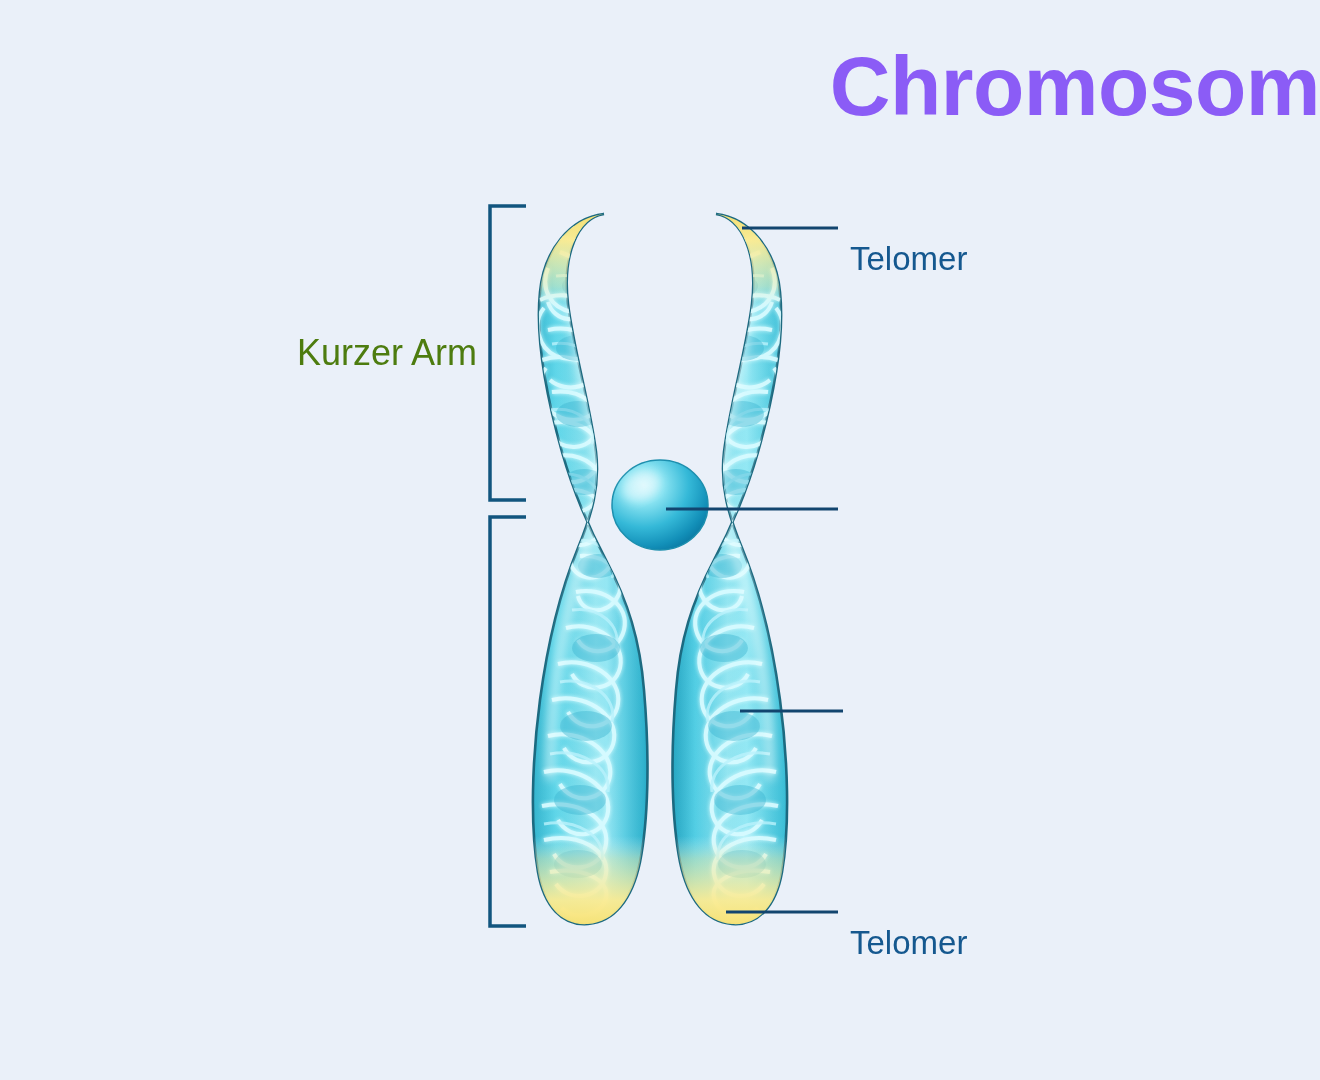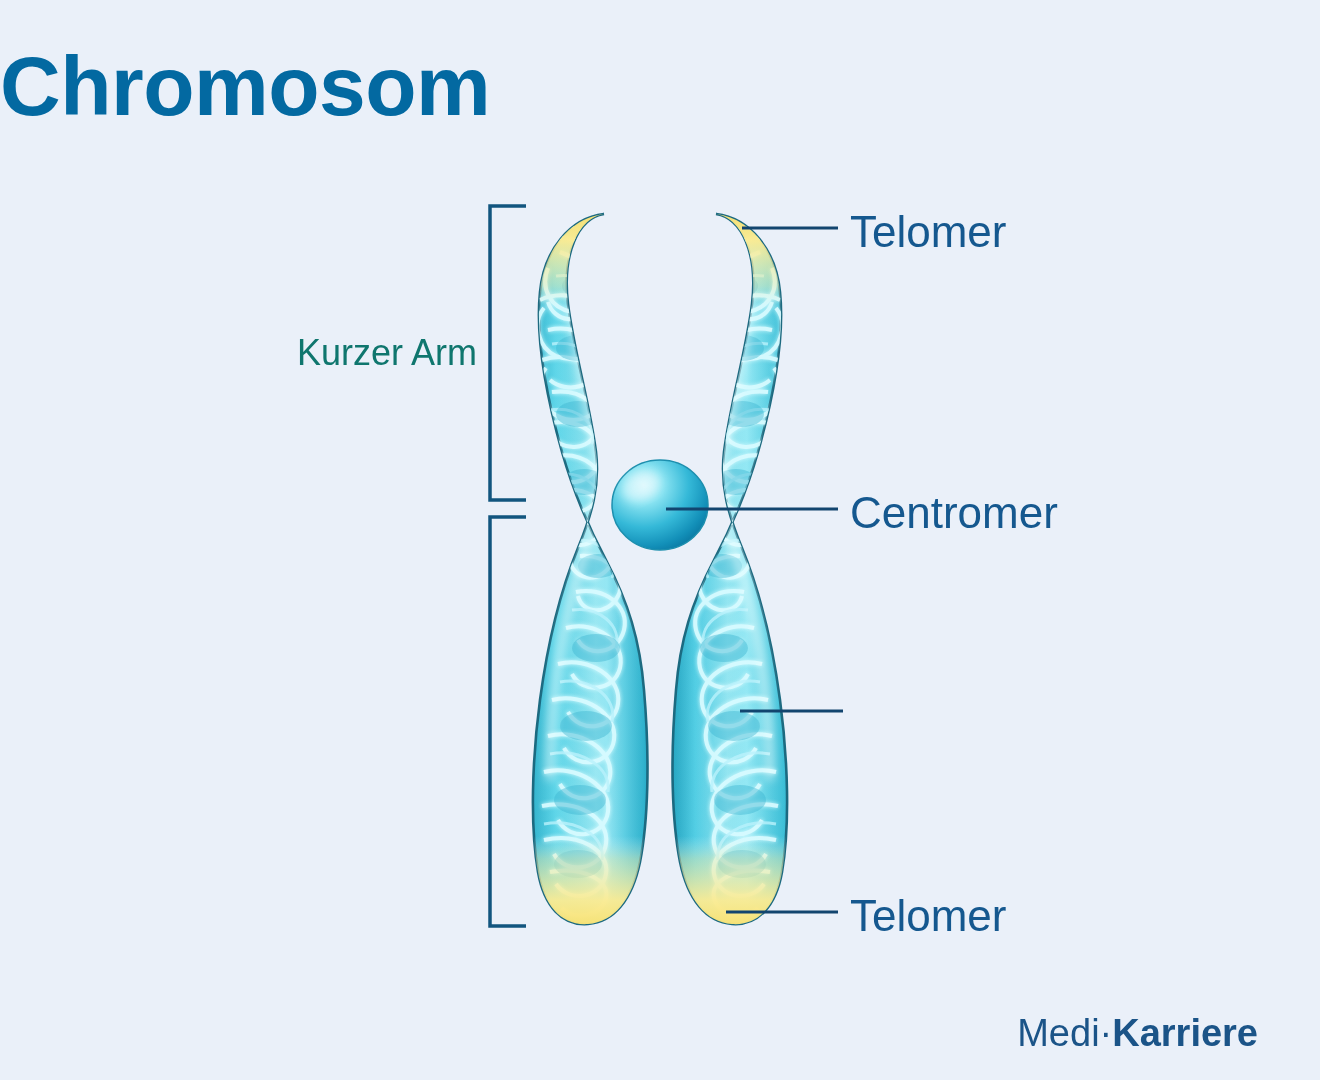--- a/index.html
+++ b/index.html
@@ -18,38 +18,39 @@
     position: absolute;
     left: 0; top: 0;
     width: 1320px;
     height: 1080px;
   }
   .page-title {
     position: absolute;
     left: 0;
     top: 44px;
     width: 1320px;
-    text-align: left;
+    text-align: right;
     font-size: 84px;
     font-weight: bold;
-    color: #0369a1;
+    color: #8b5cf6;
     letter-spacing: -0.5px;
     line-height: 1;
   }
   .callout-label {
     position: absolute;
-    font-size: 44px;
+    font-size: 33px;
     color: #15588f;
     white-space: nowrap;
     line-height: 1;
+    margin-top: 32px;
   }
   .bracket-label {
     position: absolute;
     font-size: 36px;
-    color: #0f766e;
+    color: #4d7c0f;
     white-space: nowrap;
     text-align: right;
     line-height: 1;
   }
   .logo {
     position: absolute;
     right: 62px;
     bottom: 28px;
     font-size: 38px;
     color: #1b5488;
@@ -322,22 +323,18 @@
 
     <g>
       <line class="lead-line" x1="742" y1="228" x2="838" y2="228"></line>
       <line class="lead-line" x1="666" y1="509" x2="838" y2="509"></line>
       <line class="lead-line" x1="740" y1="711" x2="843" y2="711"></line>
       <line class="lead-line" x1="726" y1="912" x2="838" y2="912"></line>
     </g>
   </svg>
 
   <div class="callout-label" style="left:850px; top:210px;">Telomer</div>
-  <div class="callout-label" style="left:850px; top:491px;">Centromer</div>
   <div class="callout-label" style="left:850px; top:894px;">Telomer</div>
 
   <div class="bracket-label" style="right:843px; top:335px;">Kurzer Arm</div>
 
-  <div class="logo">
-    <span class="logo-light">Medi</span><span class="logo-light">·</span><span class="logo-bold">Karriere</span>
-  </div>
 
 </div>
 
 </body></html>

